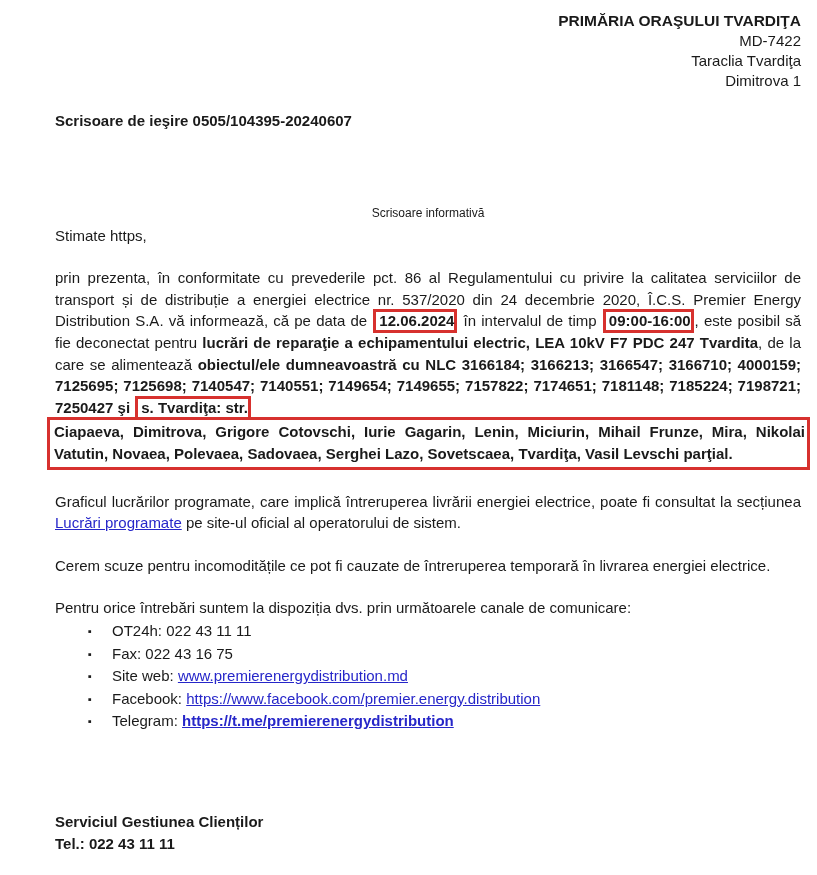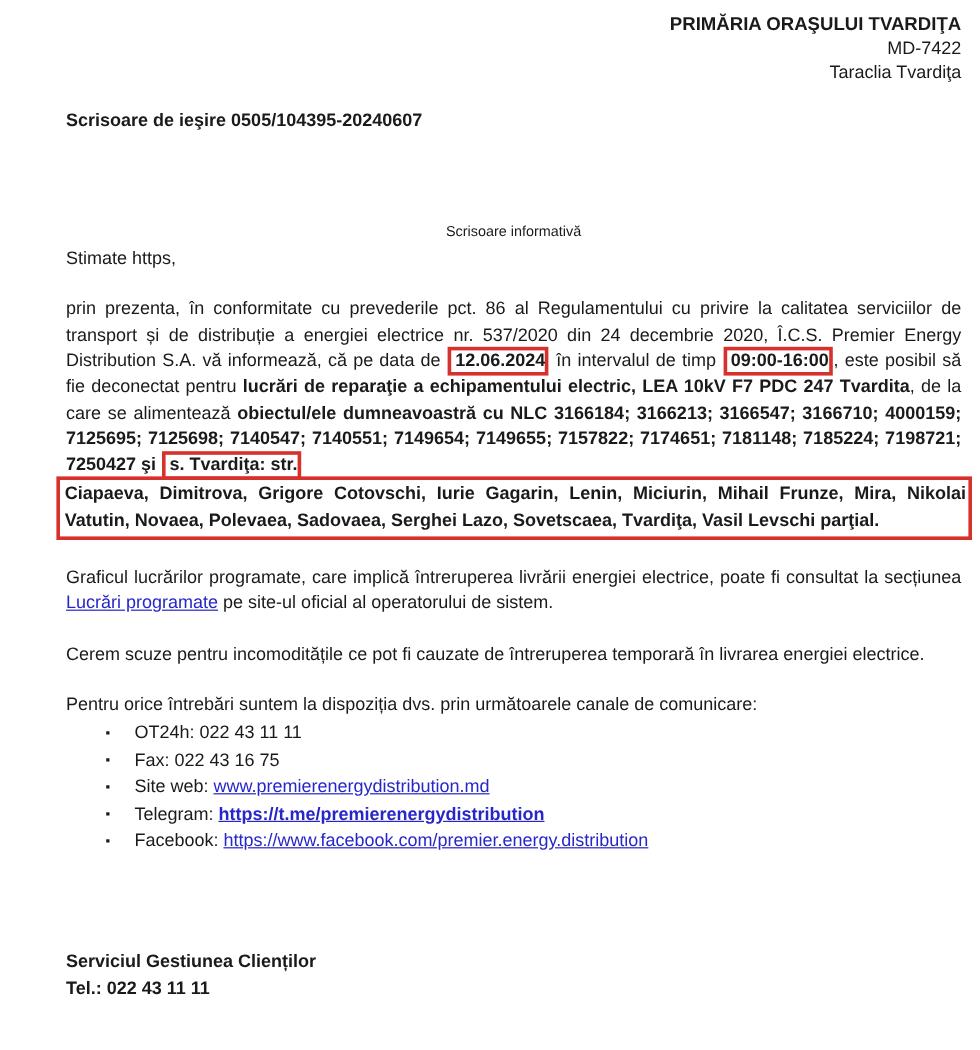--- a/index.html
+++ b/index.html
@@ -59,20 +59,21 @@
 </style>
 </head>
 <body>
 
 <div class="page">
 
   <div class="letterhead">
     <div class="org">PRIMĂRIA ORAŞULUI TVARDIŢA</div>
     <div class="addr">MD-7422</div>
     <div class="addr">Taraclia Tvardiţa</div>
+    <div class="addr">Dimitrova 1</div>
   </div>
 
   <div class="ref">Scrisoare de ieşire 0505/104395-20240607</div>
 
   <div class="title">Scrisoare informativă</div>
   <div class="salutation">Stimate https,</div>
 
   <p class="body-par par-gap"><span>prin prezenta, în conformitate cu prevederile pct. 86 al Regulamentului cu privire la calitatea serviciilor de transport și de distribuție a energiei electrice nr. 537/2020 din 24 decembrie 2020, Î.C.S. Premier Energy Distribution S.A. vă informează, că pe data de </span><span class="b redbox">12.06.2024</span><span> în intervalul de timp </span><span class="b redbox">09:00-16:00</span><span>, este posibil să fie deconectat pentru </span><span class="b">lucrări de reparaţie a echipamentului electric, LEA 10kV F7 PDC 247 Tvardita</span><span>, de la care se alimentează </span><span class="b">obiectul/ele dumneavoastră cu NLC 3166184; 3166213; 3166547; 3166710; 4000159; 7125695; 7125698; 7140547; 7140551; 7149654; 7149655; 7157822; 7174651; 7181148; 7185224; 7198721; 7250427 şi </span><span class="b redbox">s. Tvardiţa: str.</span></p>
 
   <div class="streets-box">
@@ -82,22 +83,22 @@
   <p class="body-par par-gap"><span>Graficul lucrărilor programate, care implică întreruperea livrării energiei electrice, poate fi consultat la secțiunea </span><a class="link" href="#">Lucrări programate</a><span> pe site-ul oficial al operatorului de sistem.</span></p>
 
   <p class="body-par par-gap">Cerem scuze pentru incomoditățile ce pot fi cauzate de întreruperea temporară în livrarea energiei electrice.</p>
 
   <p class="body-par par-gap">Pentru orice întrebări suntem la dispoziția dvs. prin următoarele canale de comunicare:</p>
 
   <ul class="contacts">
     <li><span class="bullet">▪</span><span>OT24h:</span> <span>022 43 11 11</span></li>
     <li><span class="bullet">▪</span><span>Fax:</span> <span>022 43 16 75</span></li>
     <li><span class="bullet">▪</span><span>Site web:</span> <a class="link" href="#">www.premierenergydistribution.md</a></li>
+    <li><span class="bullet">▪</span><span>Facebook:</span> <a class="link" href="#">https://www.facebook.com/premier.energy.distribution</a></li>
     <li><span class="bullet">▪</span><span>Telegram:</span> <a class="link bold-link" href="#">https://t.me/premierenergydistribution</a></li>
-    <li><span class="bullet">▪</span><span>Facebook:</span> <a class="link" href="#">https://www.facebook.com/premier.energy.distribution</a></li>
   </ul>
 
   <div class="footer">
     <div>Serviciul Gestiunea Clienților</div>
     <div>Tel.: 022 43 11 11</div>
   </div>
 
 </div>
 
 </body></html>

